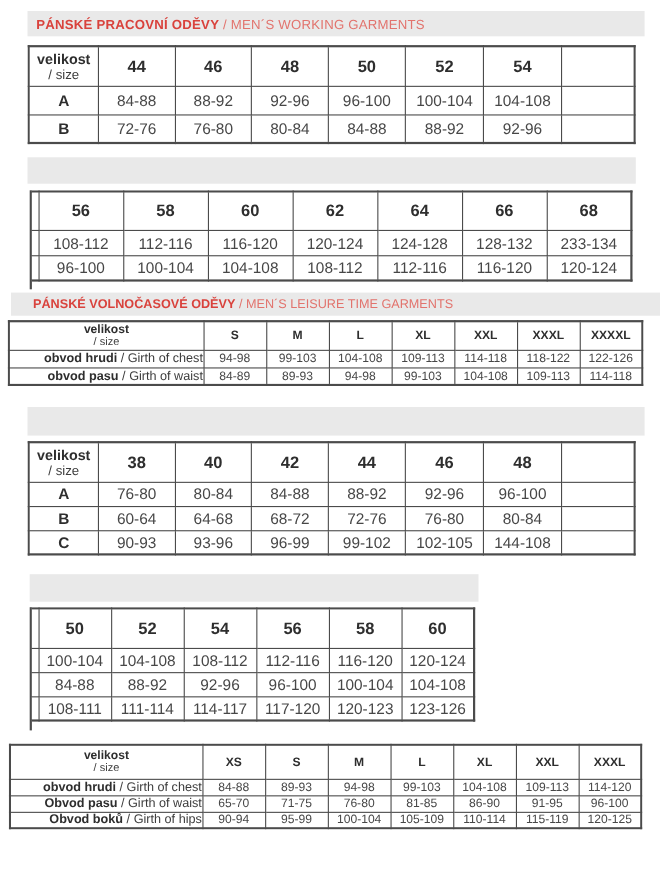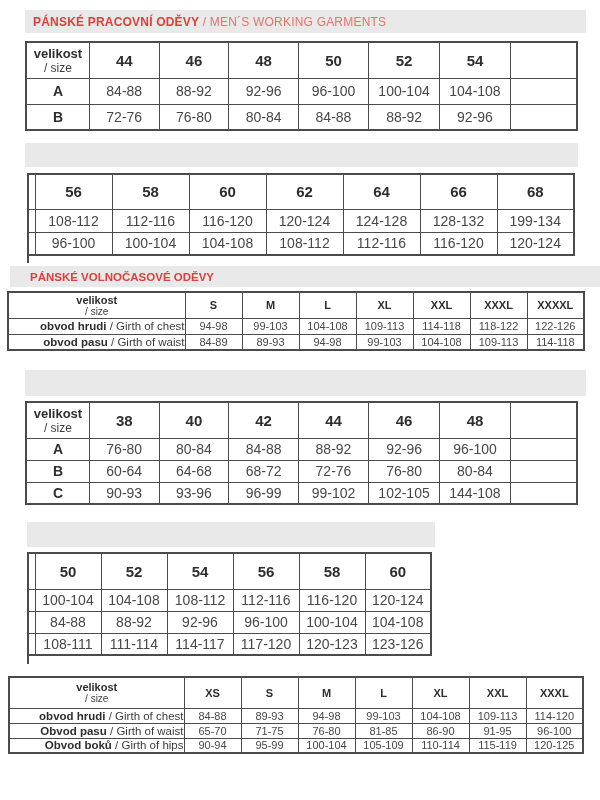--- a/index.html
+++ b/index.html
@@ -145,38 +145,39 @@
         <td class="sz">68</td>
       </tr>
       <tr class="dt">
         <td></td>
         <td class="val">108-112</td>
         <td class="val">112-116</td>
         <td class="val">116-120</td>
         <td class="val">120-124</td>
         <td class="val">124-128</td>
         <td class="val">128-132</td>
-        <td class="val">199-134</td>
+        <td class="val">233-134</td>
       </tr>
       <tr class="dt">
         <td></td>
         <td class="val">96-100</td>
         <td class="val">100-104</td>
         <td class="val">104-108</td>
         <td class="val">108-112</td>
         <td class="val">112-116</td>
         <td class="val">116-120</td>
         <td class="val">120-124</td>
       </tr>
     </tbody>
       </table>
   </div>
 
   <div class="bar h-small" id="bar-h2">
     <span class="cz">PÁNSKÉ VOLNOČASOVÉ ODĚVY</span>
+      <span class="en"> / MEN´S LEISURE TIME GARMENTS</span>
   </div>
 
   <div class="tblwrap" id="w-le">
     <table class="small" id="t-le">
       <colgroup>
           <col style="width:177px">
           <col style="width:57px">
           <col style="width:57px">
           <col style="width:57px">
           <col style="width:57px">

